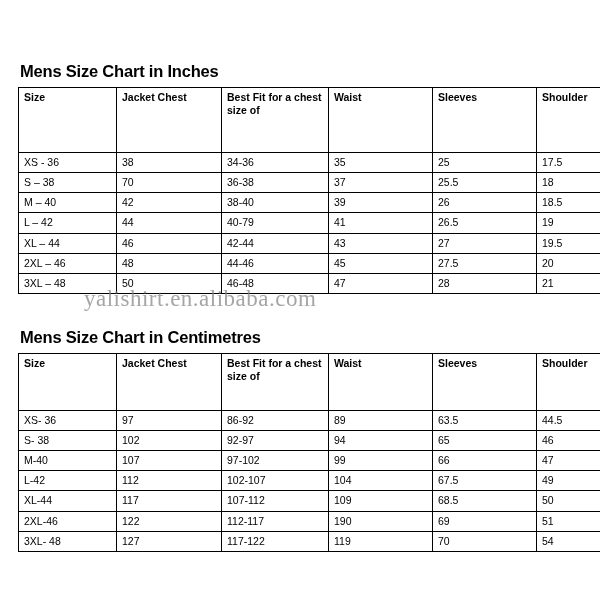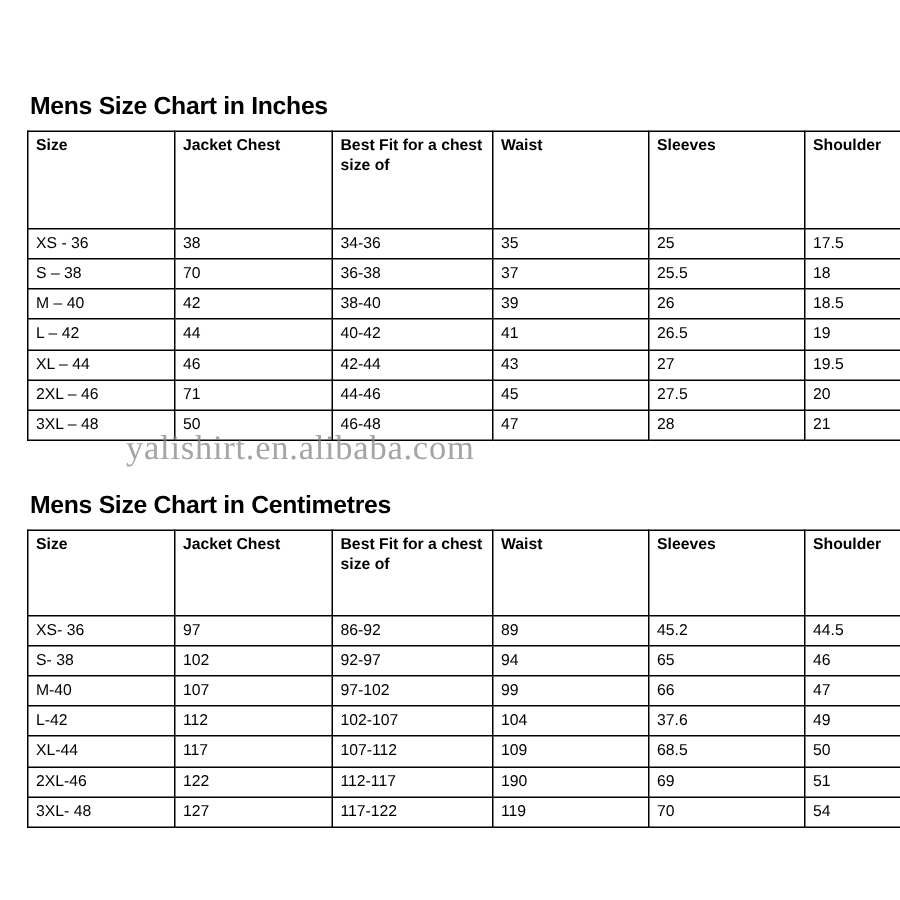--- a/index.html
+++ b/index.html
@@ -114,36 +114,36 @@
         <td>M – 40</td>
         <td>42</td>
         <td>38-40</td>
         <td>39</td>
         <td>26</td>
         <td>18.5</td>
       </tr>
       <tr class="body-row">
         <td>L – 42</td>
         <td>44</td>
-        <td>40-42</td>
+        <td>40-79</td>
         <td>41</td>
         <td>26.5</td>
         <td>19</td>
       </tr>
       <tr class="body-row">
         <td>XL – 44</td>
         <td>46</td>
         <td>42-44</td>
         <td>43</td>
         <td>27</td>
         <td>19.5</td>
       </tr>
       <tr class="body-row">
         <td>2XL – 46</td>
-        <td>71</td>
+        <td>48</td>
         <td>44-46</td>
         <td>45</td>
         <td>27.5</td>
         <td>20</td>
       </tr>
       <tr class="body-row">
         <td>3XL –  48</td>
         <td>50</td>
         <td>46-48</td>
         <td>47</td>
@@ -167,21 +167,21 @@
         <th class="c4">Sleeves</th>
         <th class="c5">Shoulder</th>
       </tr>
     </thead>
     <tbody>
       <tr class="body-row">
         <td>XS-  36</td>
         <td>97</td>
         <td>86-92</td>
         <td>89</td>
-        <td>45.2</td>
+        <td>63.5</td>
         <td>44.5</td>
       </tr>
       <tr class="body-row">
         <td>S- 38</td>
         <td>102</td>
         <td>92-97</td>
         <td>94</td>
         <td>65</td>
         <td>46</td>
       </tr>
@@ -191,21 +191,21 @@
         <td>97-102</td>
         <td>99</td>
         <td>66</td>
         <td>47</td>
       </tr>
       <tr class="body-row">
         <td>L-42</td>
         <td>112</td>
         <td>102-107</td>
         <td>104</td>
-        <td>37.6</td>
+        <td>67.5</td>
         <td>49</td>
       </tr>
       <tr class="body-row">
         <td>XL-44</td>
         <td>117</td>
         <td>107-112</td>
         <td>109</td>
         <td>68.5</td>
         <td>50</td>
       </tr>

